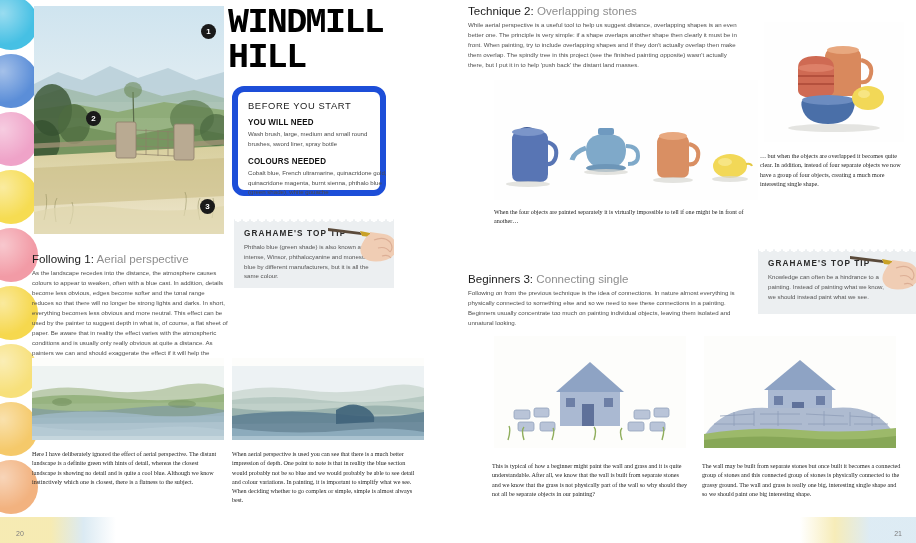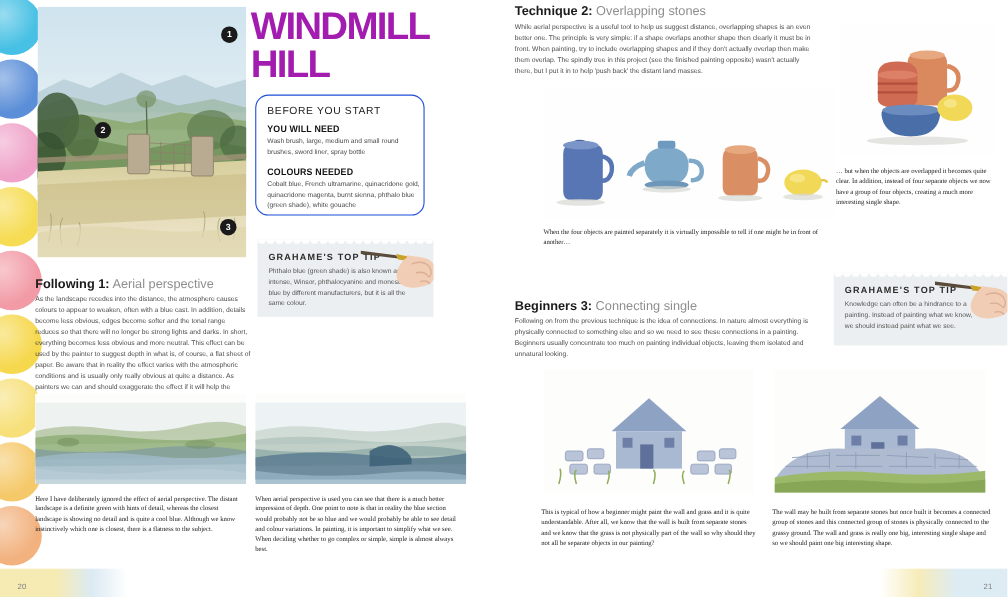--- a/index.html
+++ b/index.html
@@ -12,56 +12,56 @@
   .swatches { position: absolute; left: -16px; top: -6px; width: 56px; height: 540px; }
   .swatch { position: absolute; left: 0; width: 54px; height: 54px; border-radius: 50%;
             filter: blur(0.2px); }
   .swatch::after { content: ""; position: absolute; inset: 0; border-radius: 50%;
             background: radial-gradient(circle at 35% 32%, rgba(255,255,255,.45), rgba(255,255,255,0) 62%); }
 
   
   .page-left { position: absolute; left: 0; top: 0; width: 446px; height: 543px; }
   .page-right { position: absolute; left: 446px; top: 0; width: 470px; height: 543px; }
 
-  .title { position: absolute; font-family: Liberation Sans, sans-serif; font-weight: 700;
-           letter-spacing: -1.6px; color: #a21caf; font-size: 35px; line-height: 1; }
+  .title { position: absolute; font-family: Liberation Mono, monospace; font-weight: 700;
+           letter-spacing: -1.6px; color: #000000; font-size: 35px; line-height: 1; }
   .subtitle { position: absolute; font-family: "Liberation Serif", serif; font-style: italic;
               font-size: 8.2px; line-height: 1.55; color: #2b2b2b; }
 
   
   .hero { position: absolute; left: 34px; top: 6px; width: 190px; height: 228px;
           overflow: hidden; }
   .marker { position: absolute; width: 15px; height: 15px; border-radius: 50%;
             background: #1a1a1a; color: #fff; font-size: 8px; font-weight: 700;
             display: flex; align-items: center; justify-content: center;
             font-family: "Liberation Sans", sans-serif; }
 
   
-  .info-box { position: absolute; background: #ffffff; border: 1px solid #1d4ed8;
+  .info-box { position: absolute; background: #ffffff; border: 6px solid #1d4ed8;
               border-radius: 12px; padding: 8px 10px 10px 10px; }
   .info-head { font-size: 9.4px; letter-spacing: .6px; color: #1b1b1b; font-weight: 400;
                margin-bottom: 6px; }
   .sub-head { font-size: 8.6px; font-weight: 700; letter-spacing: .2px; color: #111;
               margin-bottom: 2px; font-family: "Liberation Sans Narrow","Liberation Sans",sans-serif;
               transform: scaleX(.93); transform-origin: left center; }
   .info-body { font-size: 6.1px; line-height: 1.62; color: #4a4a4a; margin-bottom: 7px; }
 
   
   .tip-box { position: absolute; background: #eceff1; padding: 9px 10px 10px 10px;
              overflow: hidden; }
   .tip-box::before { content: ""; position: absolute; left: 0; right: 0; top: 0; height: 5px;
      background-image: radial-gradient(circle at 4px 0px, #ffffff 3.6px, rgba(255,255,255,0) 3.9px);
      background-size: 8px 8px; }
   .tip-title { font-size: 8.2px; font-weight: 700; letter-spacing: 1.1px; color: #2a2a2a;
                margin-bottom: 4px; margin-top: 2px; }
   .tip-body { font-size: 6.1px; line-height: 1.6; color: #555; width: 128px; }
   .hand { position: absolute; right: -6px; top: -2px; width: 74px; height: 56px; }
 
   .tech-title { position: absolute; font-size: 11.6px; color: #8e8e8e; font-weight: 400; }
-  .tech-title b { color: #1b1b1b; font-weight: 700; }
+  .tech-title b { color: #1b1b1b; font-weight: 400; }
   .body-text { position: absolute; font-size: 6.15px; line-height: 1.63; color: #4d4d4d;
                text-align: left; }
   .caption { position: absolute; font-family: "Liberation Serif", serif; font-size: 6.1px;
              line-height: 1.52; color: #222; }
 
   .thumb { position: absolute; overflow: hidden; background: #fff; }
 
   .folio { position: absolute; bottom: 6px; font-family: "Liberation Sans", sans-serif;
            font-size: 7px; color: #7d7d7d; }
   .folio-bg { position: absolute; bottom: 0; height: 26px; }

